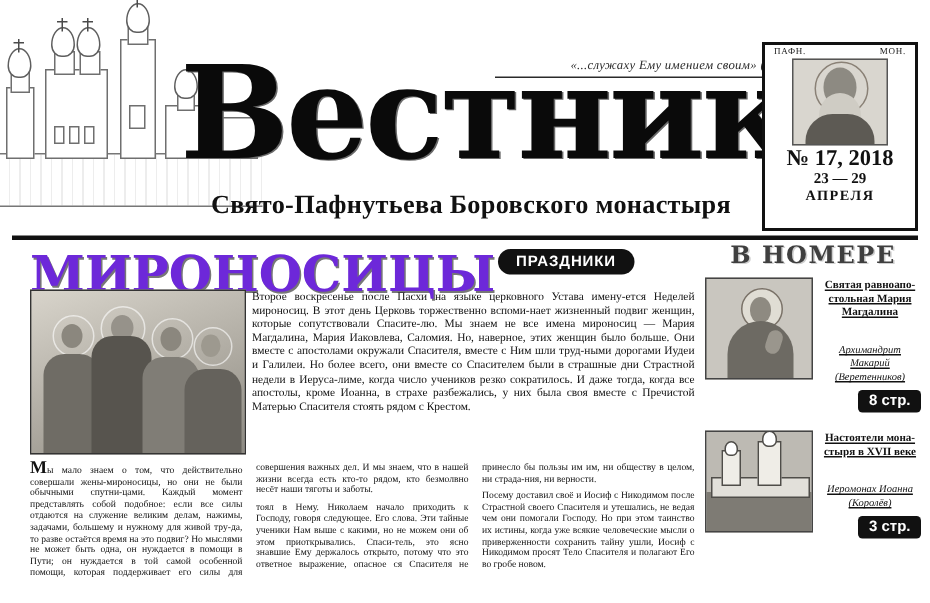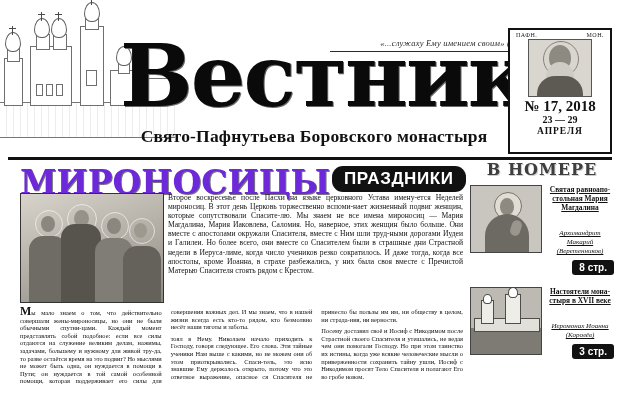--- a/index.html
+++ b/index.html
@@ -79,21 +79,21 @@
   .rule-thick{position:absolute;left:8px;top:157px;width:604px;height:3px;background:#111;}
 
   
   .headline{
     position:absolute;left:20px;top:163px;
     font-family:"DejaVu Serif", serif;font-weight:700;font-size:33px;
     letter-spacing:0px;color:#6d28d9;text-shadow:1px 1px 0 #777;
   }
   .badge{
     position:absolute;left:332px;top:166px;
-    background:#111;color:#fff;font-size:17px;font-weight:700;
+    background:#111;color:#fff;font-size:10px;font-weight:700;
     padding:3px 12px 3px 12px;border-radius:11px;letter-spacing:.6px;
     font-family:"Liberation Sans", sans-serif;
   }
 
   
   .right-col{position:absolute;left:470px;top:160px;width:144px;height:238px;}
   .vnomere{
     width:144px;text-align:center;font-family:"DejaVu Serif",serif;
     font-weight:700;font-size:16px;color:#3f3f3f;letter-spacing:1px;
     text-shadow:1px 1px 0 #cfcfcf;

